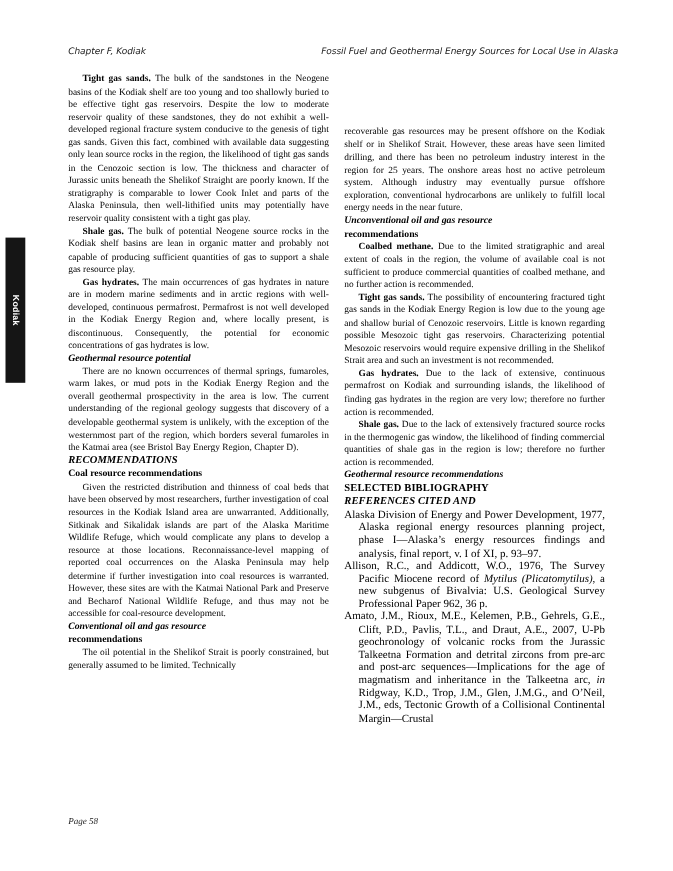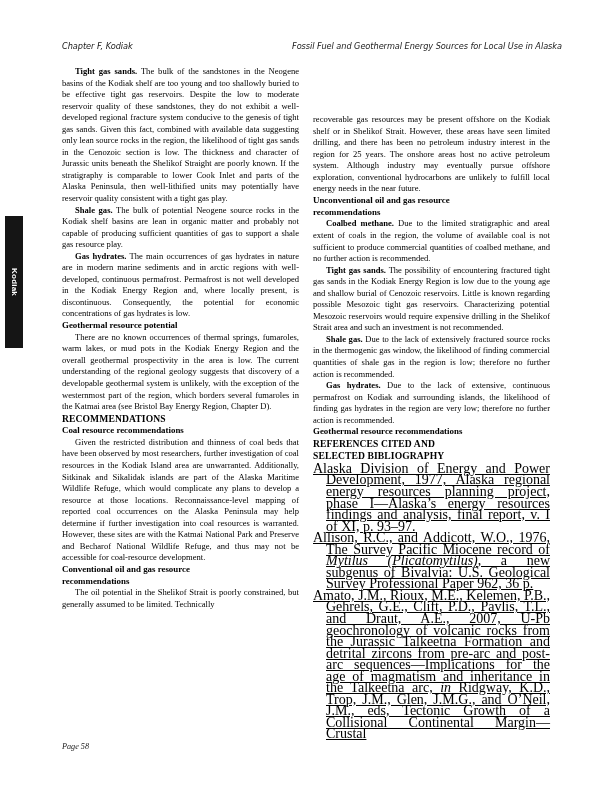--- a/index.html
+++ b/index.html
@@ -107,31 +107,30 @@
     text-align: left;
   }
   h2.major {
     margin: 0;
     font-size: 9.6px;
     line-height: 12.4px;
     font-weight: bold;
     text-align: left;
     letter-spacing: 0.1px;
   }
-  .gap-before { margin-top: 11.5px; }
+  .gap-before { margin-top: 11.5px; font-style: italic; }
 
   
   p.ref {
     margin: 0;
-    font-size: 14px;
+    font-size: 10px;
     line-height: 11.55px;
     text-align: justify;
     padding-left: 13px;
     text-indent: -13px;
-    text-decoration: underline;
   }
 
   
   .footer {
     position: absolute;
     left: 62px;
     bottom: 41px;
     font-family: Liberation Serif, serif;
     font-style: italic;
     font-size: 8.2px;
@@ -179,28 +178,28 @@
 
       <p class="body noindent">recoverable gas resources may be present offshore on the Kodiak shelf or in Shelikof Strait. However, these areas have seen limited drilling, and there has been no petroleum industry interest in the region for 25 years. The onshore areas host no active petroleum system. Although industry may eventually pursue offshore exploration, conventional hydrocarbons are unlikely to fulfill local energy needs in the near future.</p>
 
       <h3 class="sub gap-before">Unconventional oil and gas resource</h3>
       <h3 class="sub">recommendations</h3>
 
       <p class="body"><span class="runin">Coalbed methane.</span><span> Due to the limited stratigraphic and areal extent of coals in the region, the volume of available coal is not sufficient to produce commercial quantities of coalbed methane, and no further action is recommended.</span></p>
 
       <p class="body"><span class="runin">Tight gas sands.</span><span> The possibility of encountering fractured tight gas sands in the Kodiak Energy Region is low due to the young age and shallow burial of Cenozoic reservoirs. Little is known regarding possible Mesozoic tight gas reservoirs. Characterizing potential Mesozoic reservoirs would require expensive drilling in the Shelikof Strait area and such an investment is not recommended.</span></p>
 
+      <p class="body"><span class="runin">Gas hydrates.</span><span> Due to the lack of extensive, continuous permafrost on Kodiak and surrounding islands, the likelihood of finding gas hydrates in the region are very low; therefore no further action is recommended.</span></p>
+
       <p class="body"><span class="runin">Shale gas.</span><span> Due to the lack of extensively fractured source rocks in the thermogenic gas window, the likelihood of finding commercial quantities of shale gas in the region is low; therefore no further action is recommended.</span></p>
 
-      <p class="body"><span class="runin">Gas hydrates.</span><span> Due to the lack of extensive, continuous permafrost on Kodiak and surrounding islands, the likelihood of finding gas hydrates in the region are very low; therefore no further action is recommended.</span></p>
-
       <h3 class="sub gap-before">Geothermal resource recommendations</h3>
 
+      <h2 class="major">SELECTED BIBLIOGRAPHY</h2>
       <h2 class="major gap-before">REFERENCES CITED AND</h2>
-      <h2 class="major">SELECTED BIBLIOGRAPHY</h2>
 
       <div id="reference-list">
           <p class="ref"><span>Alaska Division of Energy and Power Development, 1977, Alaska regional energy resources planning project, phase I—Alaska’s energy resources findings and analysis, final report, v. I of XI, p. 93–97.</span></p>
           <p class="ref"><span>Allison, R.C., and Addicott, W.O., 1976, The Survey Pacific Miocene record of </span><span class="ital">Mytilus (Plicatomytilus)</span><span>, a new subgenus of Bivalvia: U.S. Geological Survey Professional Paper 962, 36 p.</span></p>
           <p class="ref"><span>Amato, J.M., Rioux, M.E., Kelemen, P.B., Gehrels, G.E., Clift, P.D., Pavlis, T.L., and Draut, A.E., 2007, U-Pb geochronology of volcanic rocks from the Jurassic Talkeetna Formation and detrital zircons from pre-arc and post-arc sequences—Implications for the age of magmatism and inheritance in the Talkeetna arc, </span><span class="ital">in</span><span> Ridgway, K.D., Trop, J.M., Glen, J.M.G., and O’Neil, J.M., eds, Tectonic Growth of a Collisional Continental Margin—Crustal</span></p>
         </div>
 
     </div>
   </div>
 

